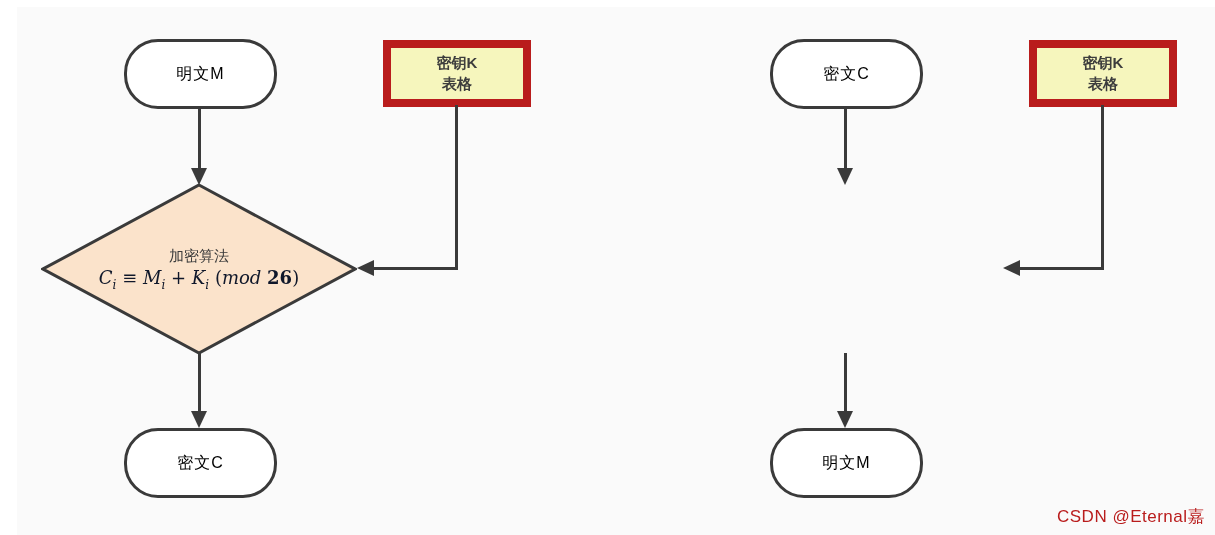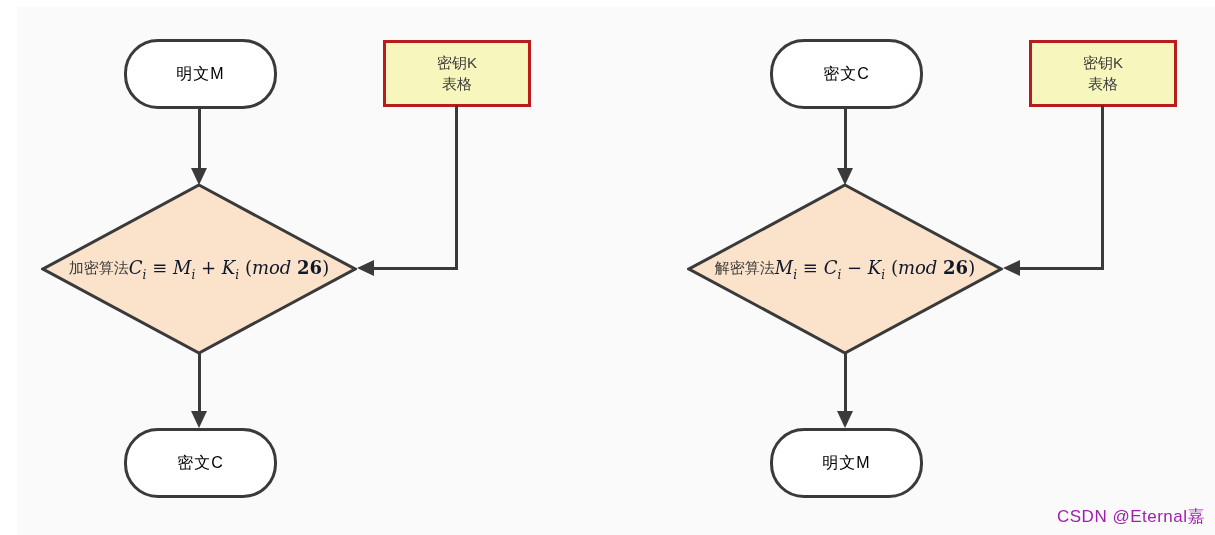--- a/index.html
+++ b/index.html
@@ -43,44 +43,45 @@
   }
   .stadium.start { top: 39px; }
   .stadium.end   { top: 428px; }
 
   
   .keybox {
     position: absolute;
     left: 342px; top: 40px;
     width: 148px; height: 67px;
     background: #f6f6bd;
-    border: 3px solid #b91c1c;
+    border: 8px solid #b91c1c;
     box-sizing: border-box;
     display: flex;
     flex-direction: column;
     align-items: center;
     justify-content: center;
     font-size: 15px;
     line-height: 1.35;
     color: #3d3d3d;
+    font-weight: bold;
   }
 
   
   .diamond-wrap {
     position: absolute;
     left: 0; top: 183px;
     width: 316px; height: 172px;
   }
   .diamond-wrap svg { position: absolute; left: 0; top: 0; }
   .diamond-label {
     position: absolute;
     left: 0; top: 0;
     width: 316px; height: 172px;
     display: flex;
-    flex-direction: row;
+    flex-direction: column;
     align-items: center;
     justify-content: center;
     text-align: center;
   }
   .process-title {
     font-size: 15px;
     color: #3b3b3b;
     margin-bottom: 1px;
   }
   .formula {
@@ -126,21 +127,21 @@
   .line-out     { left: 157px; top: 353px; height: 59px; }
   .head-out     { left: 150px; top: 411px; }
   .key-vline    { left: 414px; top: 105px; height: 165px; }
   .key-hline    { left: 331px; top: 267px; width: 86px; }
   .key-head     { left: 316px; top: 260px; }
 
   .watermark {
     position: absolute;
     right: 10px; bottom: 7px;
     font-size: 17px;
-    color: #a21caf;
+    color: #b91c1c;
     letter-spacing: 0.5px;
   }
 </style>
 </head>
 <body>
 
 <div class="canvas"></div>
 
 <div class="group" id="group-encryption">
 
@@ -191,35 +192,20 @@
   </div>
 
   <div class="keybox">
     <span>密钥K</span>
     <span>表格</span>
   </div>
 
   <div class="vline line-in"></div>
   <div class="arrow-down head-in"></div>
 
-  <div class="diamond-wrap">
-    <svg width="316" height="172">
-      <polygon points="158,2 314,86 158,170 2,86" fill="#fbe3cb" stroke="#3a3a3a" stroke-width="3" stroke-linejoin="miter"></polygon>
-    </svg>
-    <div class="diamond-label">
-      <div class="process-title">解密算法</div>
-      <div class="formula"><span class="mvar">M</span><sub class="msub">i</sub>
-        <span class="mrel">≡</span>
-        <span class="mvar">C</span><sub class="msub">i</sub>
-        <span class="mop">−</span>
-        <span class="mvar">K</span><sub class="msub">i</sub>
-        <span class="mparen">(</span><span class="mvar">mod</span>
-        <span class="mnum">26</span><span class="mparen">)</span></div>
-    </div>
-  </div>
 
   <div class="vline line-out"></div>
   <div class="arrow-down head-out"></div>
 
   <div class="vline key-vline"></div>
   <div class="hline key-hline"></div>
   <div class="arrow-left key-head"></div>
 
   <div class="stadium end">
     <span>明文M</span>

